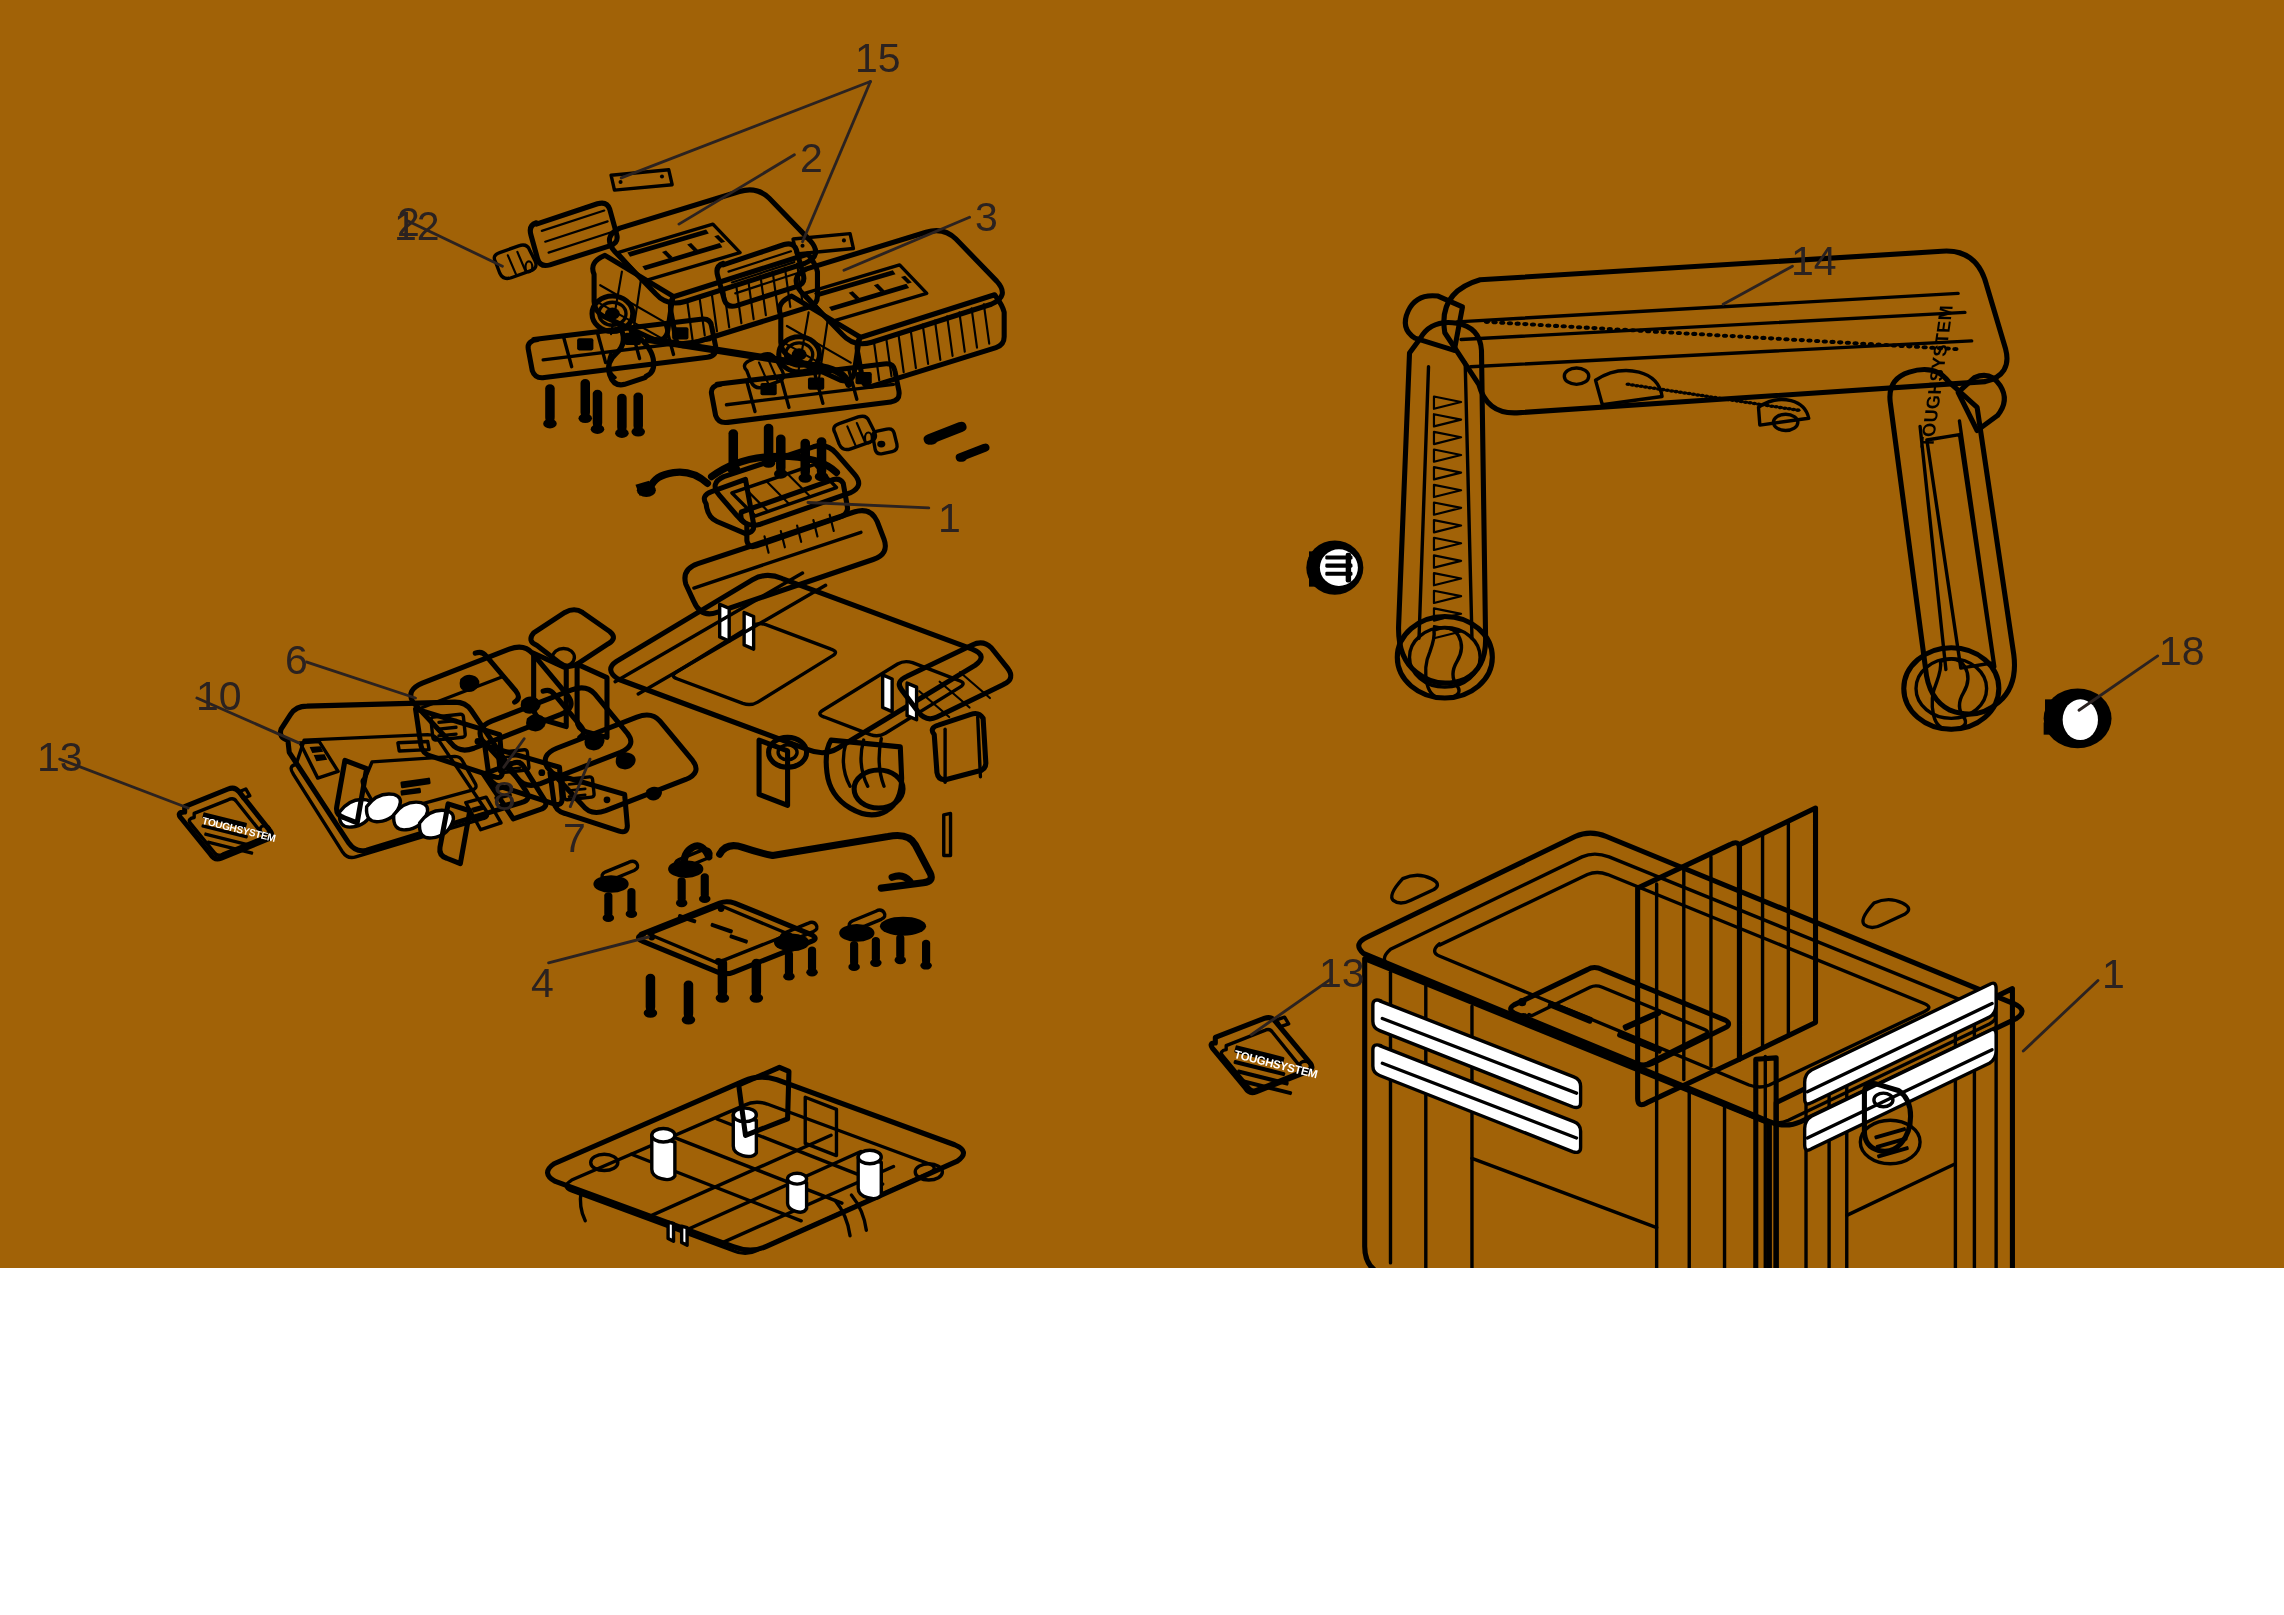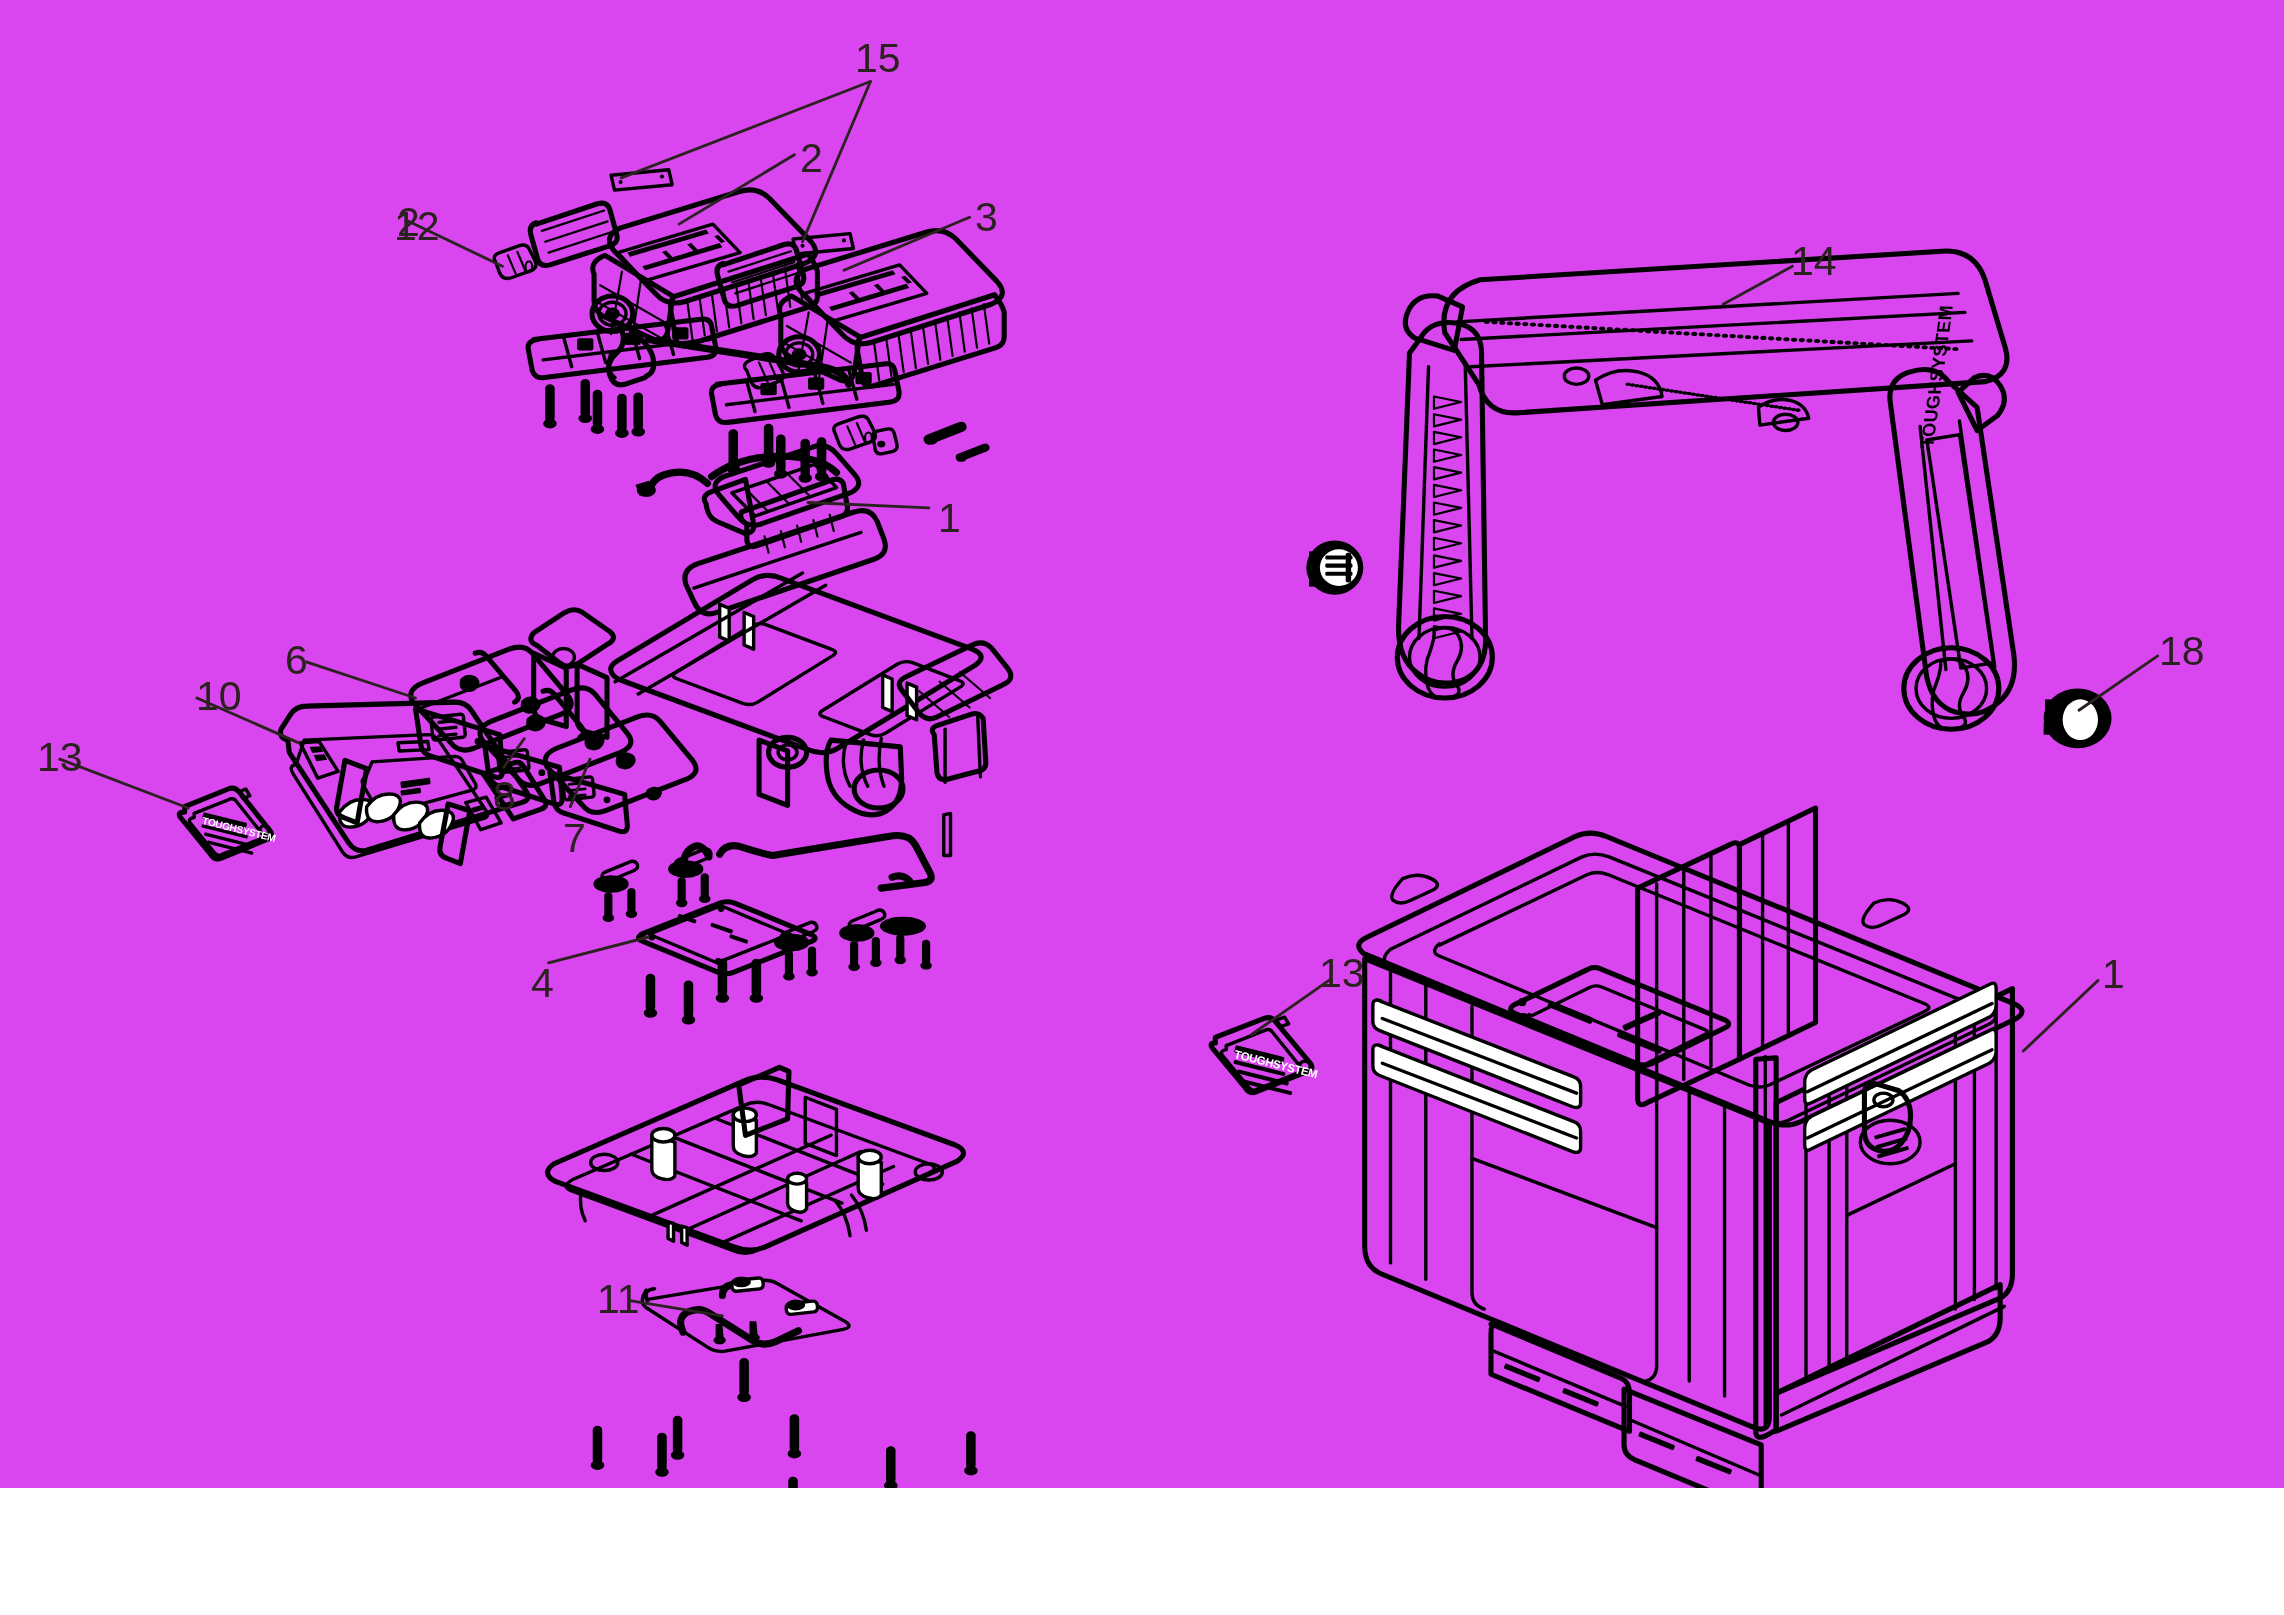--- a/index.html
+++ b/index.html
@@ -6,22 +6,22 @@
     margin: 0;
     padding: 0;
     background: #ffffff;
   }
   body {
     font-family: "Liberation Sans", sans-serif;
   }
   #sheet {
     position: relative;
     width: 2284px;
-    height: 1488px;
-    background: #d946ef;
+    height: 1268px;
+    background: #a16207;
     overflow: hidden;
   }
   #sheet svg.layer {
     position: absolute;
     left: 0;
     top: 0;
     width: 2284px;
     height: 1616px;
   }
   .callout-label {

